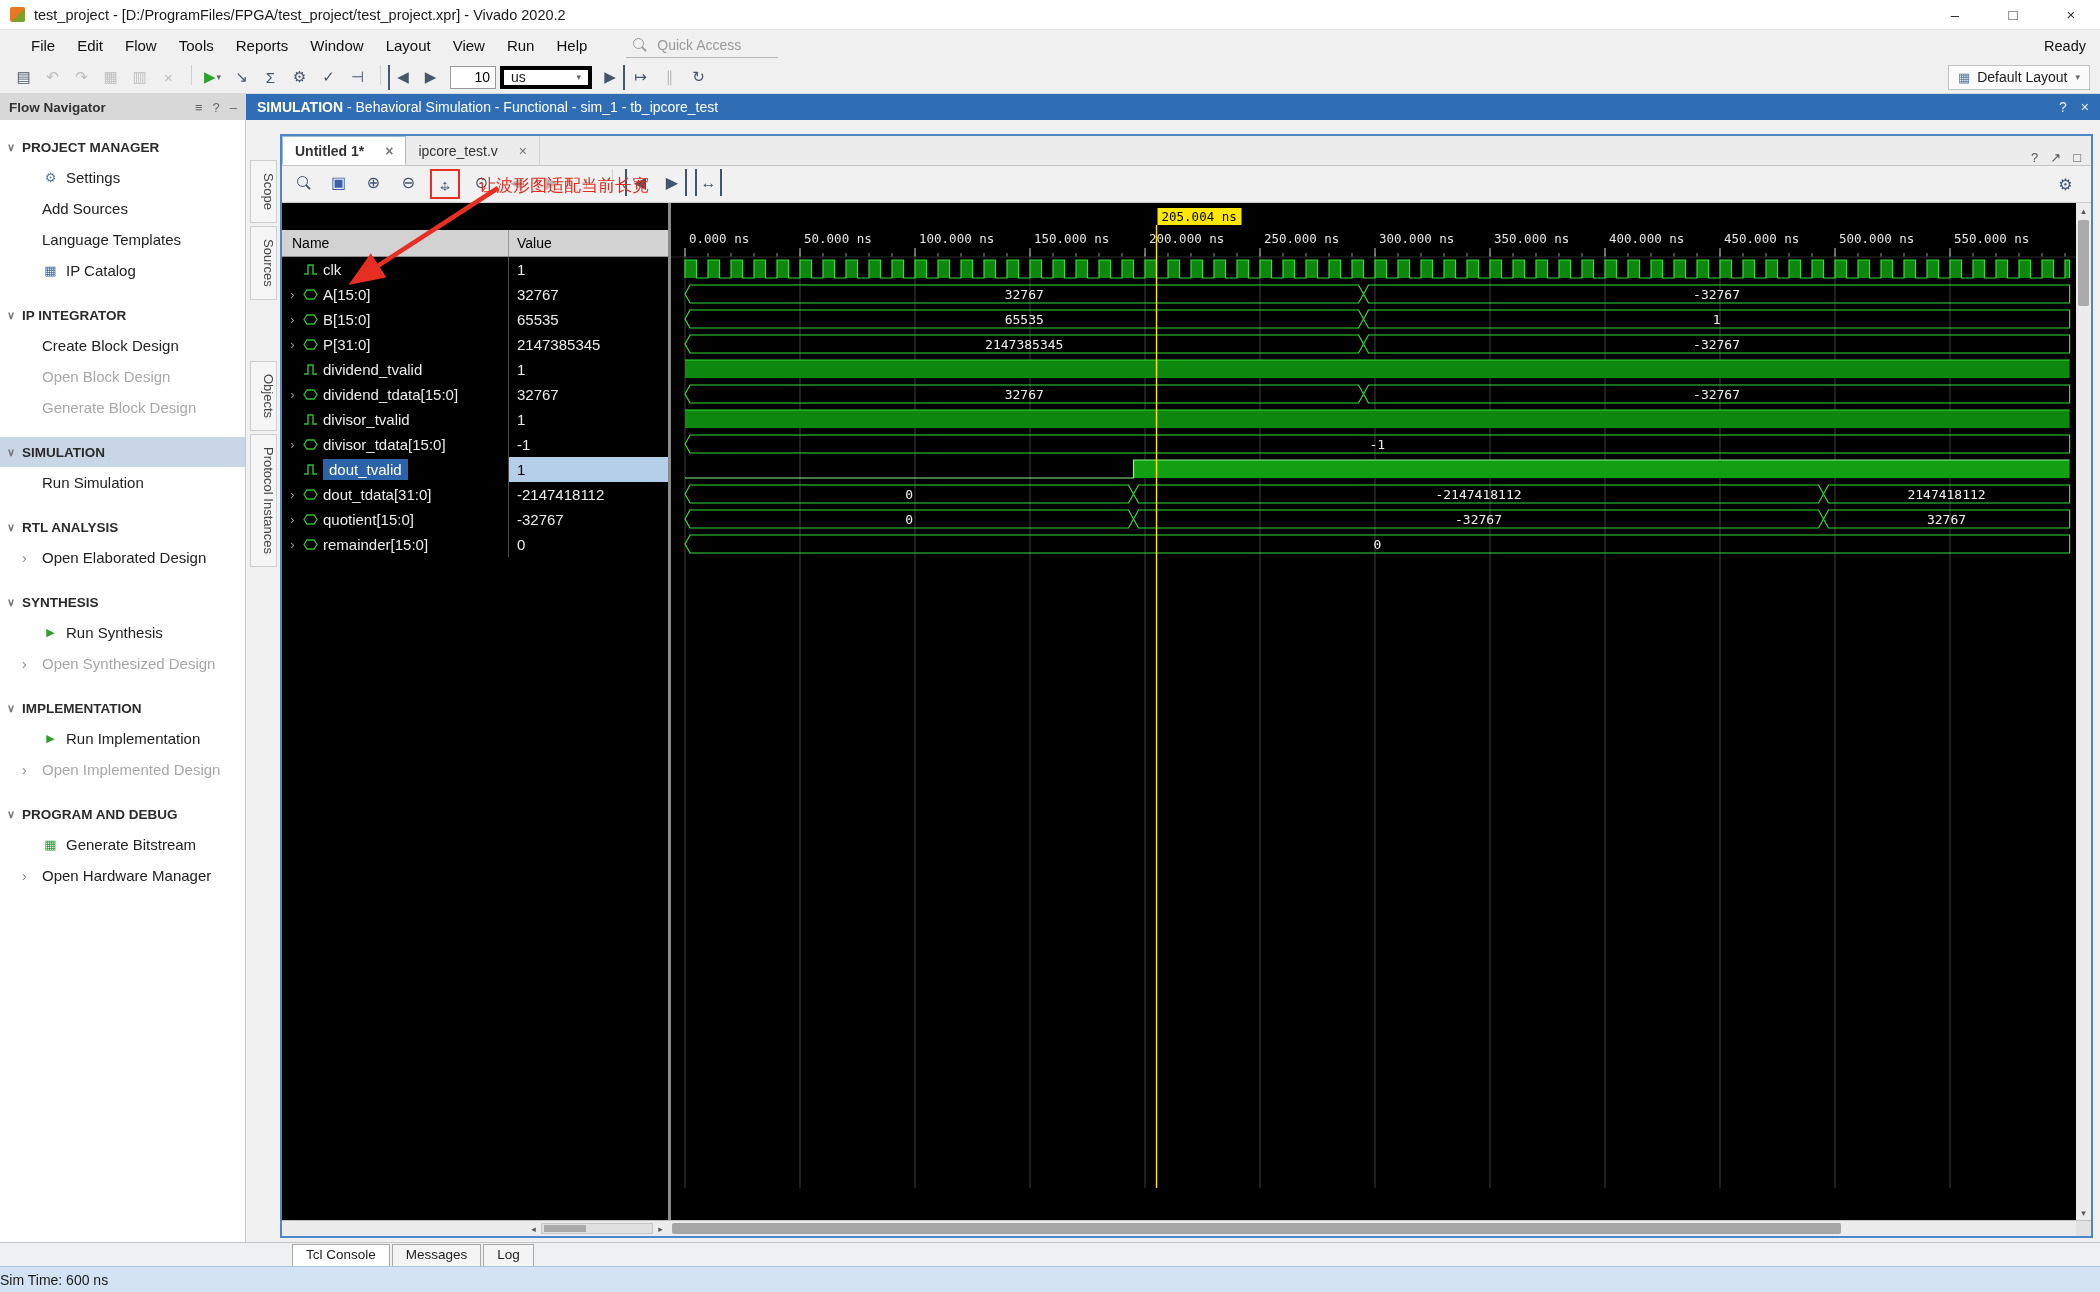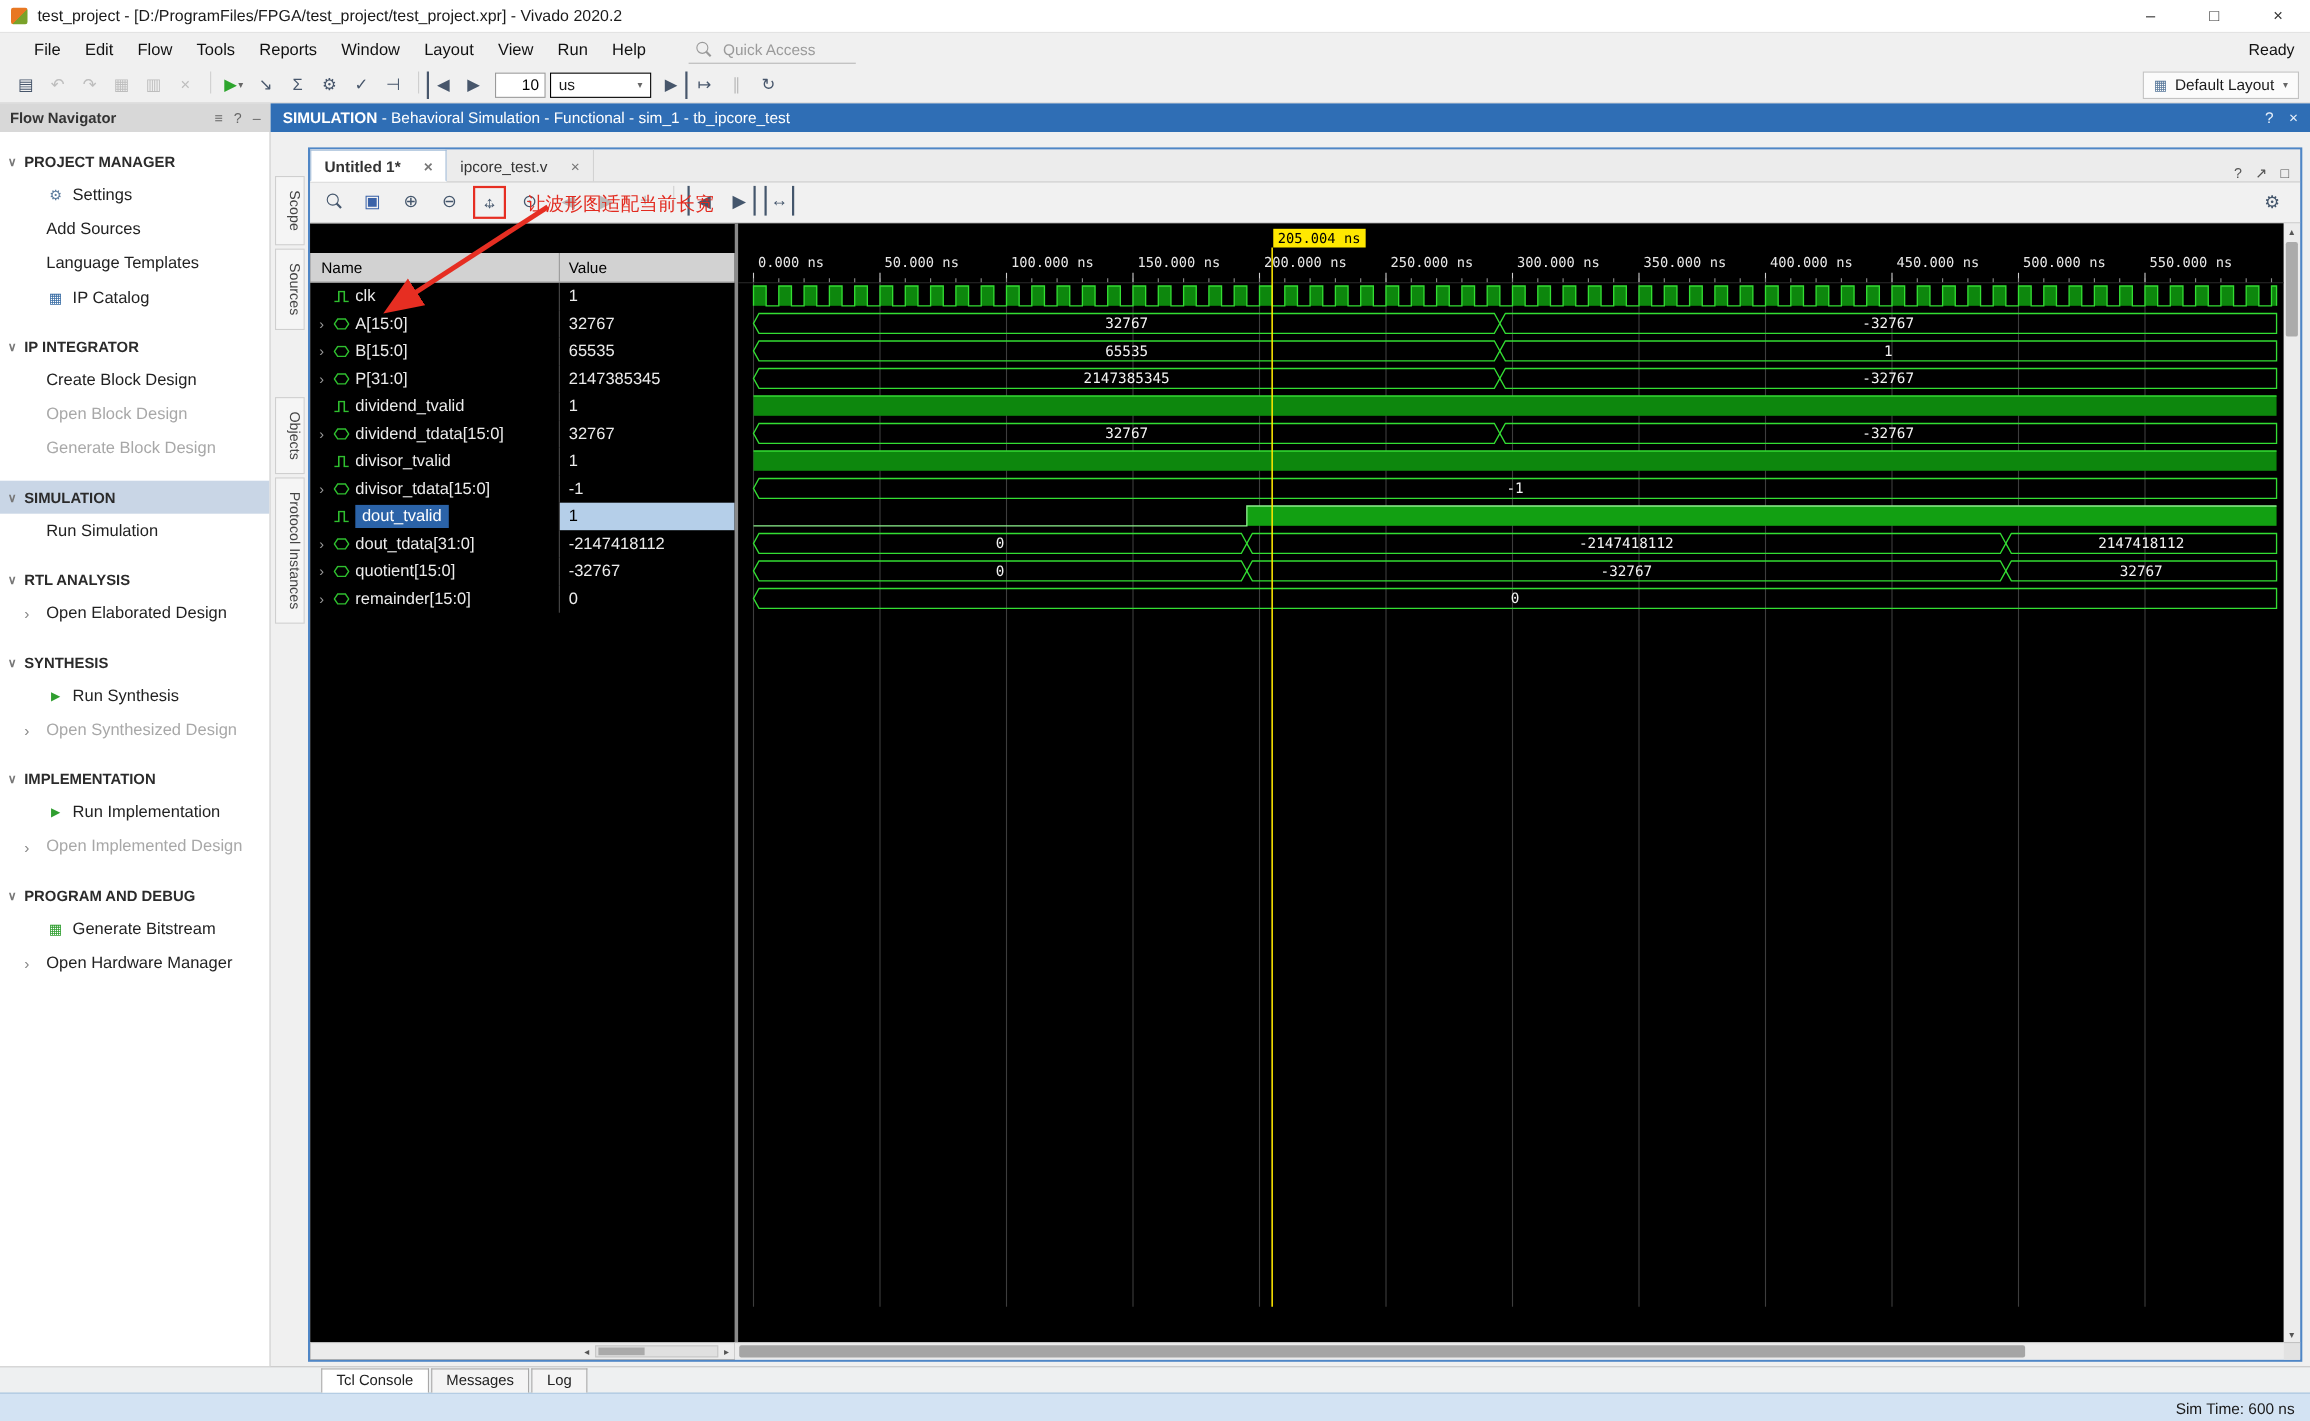--- a/index.html
+++ b/index.html
@@ -24,21 +24,21 @@
 
 
 .toolbar{height:33px;display:flex;align-items:center;padding:0 10px;background:#f0f0f0;border-bottom:1px solid #d8d8d8}
 .tbi{min-width:27px;height:25px;display:flex;align-items:center;justify-content:center;font-size:15px;color:#47566b;position:relative;margin-right:2px}
 .tbi.dis{color:#bdbdbd}
 .tb-sep{width:1px;height:20px;background:#cfcfcf;margin:0 7px}
 .caret{font-size:9px;margin-left:1px;color:#666}
 .bl{border-left:2px solid currentColor;padding-left:1px}
 .br{border-right:2px solid currentColor;padding-right:1px}
 .tb-input{width:46px;height:23px;border:1px solid #9a9a9a;background:#fff;font-size:14px;text-align:right;padding-right:5px;margin:0 4px;font-family:"Liberation Sans",sans-serif}
-.tb-select{min-width:92px;height:23px;border:1px solid #000000;background:#fff;font-size:14px;display:flex;align-items:center;padding:0 7px;gap:6px;margin-right:6px}
+.tb-select{min-width:92px;height:23px;border:4px solid #000000;background:#fff;font-size:14px;display:flex;align-items:center;padding:0 7px;gap:6px;margin-right:6px}
 .tb-select .lbl{flex:1}
 .layout-select{margin-left:auto;display:flex;align-items:center;gap:7px;border:1px solid #c2c2c2;background:#fbfbfb;height:25px;padding:0 9px;font-size:14px}
 .grid-glyph{color:#5b7b9d;font-size:13px}
 
 
 .contextrow{height:26px;display:flex}
 .flow-header{width:246px;background:#d8d8d8;display:flex;align-items:center;padding:0 9px;font-size:13.5px;font-weight:bold;color:#333}
 .fh-icons{margin-left:auto;display:flex;gap:10px;font-weight:normal;color:#666;font-size:13px}
 .simbar{flex:1;background:#2f6eb5;color:#fff;display:flex;align-items:center;padding:0 11px;font-size:14px}
 .simbar span{white-space:pre}
@@ -110,21 +110,21 @@
 .hthumb{position:absolute;left:4px;top:2px;height:11px;width:83%;background:#a5a5a5;border-radius:2px}
 .vscroll{width:15px;background:#ececec;display:flex;flex-direction:column;align-items:center;flex:0 0 auto}
 .vthumb-wrap{flex:1;width:100%;position:relative}
 .vthumb{position:absolute;top:2px;left:2px;right:2px;height:86px;background:#ababab;border-radius:2px}
 .vcorner{height:16px;width:100%;background:#e2e2e2;border-top:1px solid #c2c2c2}
 
 
 .console{height:24px;background:#eef0f1;border-top:1px solid #c5c5c5;display:flex;align-items:flex-end;padding-left:292px}
 .con-tab{border:1px solid #a8a8a8;border-bottom:none;background:#f4f4f4;padding:2px 13px;font-size:13.5px;margin-right:2px;height:22px;color:#222}
 .con-tab.active{background:#fff}
-.statusbar{height:26px;background:#d3e3f3;border-top:1px solid #a9c4dd;display:flex;align-items:center;justify-content:flex-end;padding-right:14px;font-size:14px}
+.statusbar{height:26px;background:#d3e3f3;border-top:1px solid #a9c4dd;display:flex;align-items:center;justify-content:flex-start;padding-right:14px;font-size:14px}
 .statusbar span{white-space:pre}
 
 
 .red-arrow{position:absolute;left:338px;top:176px;width:190px;height:124px;z-index:50;pointer-events:none}
 </style>
 </head>
 <body>
 
 <div class="app">
 

